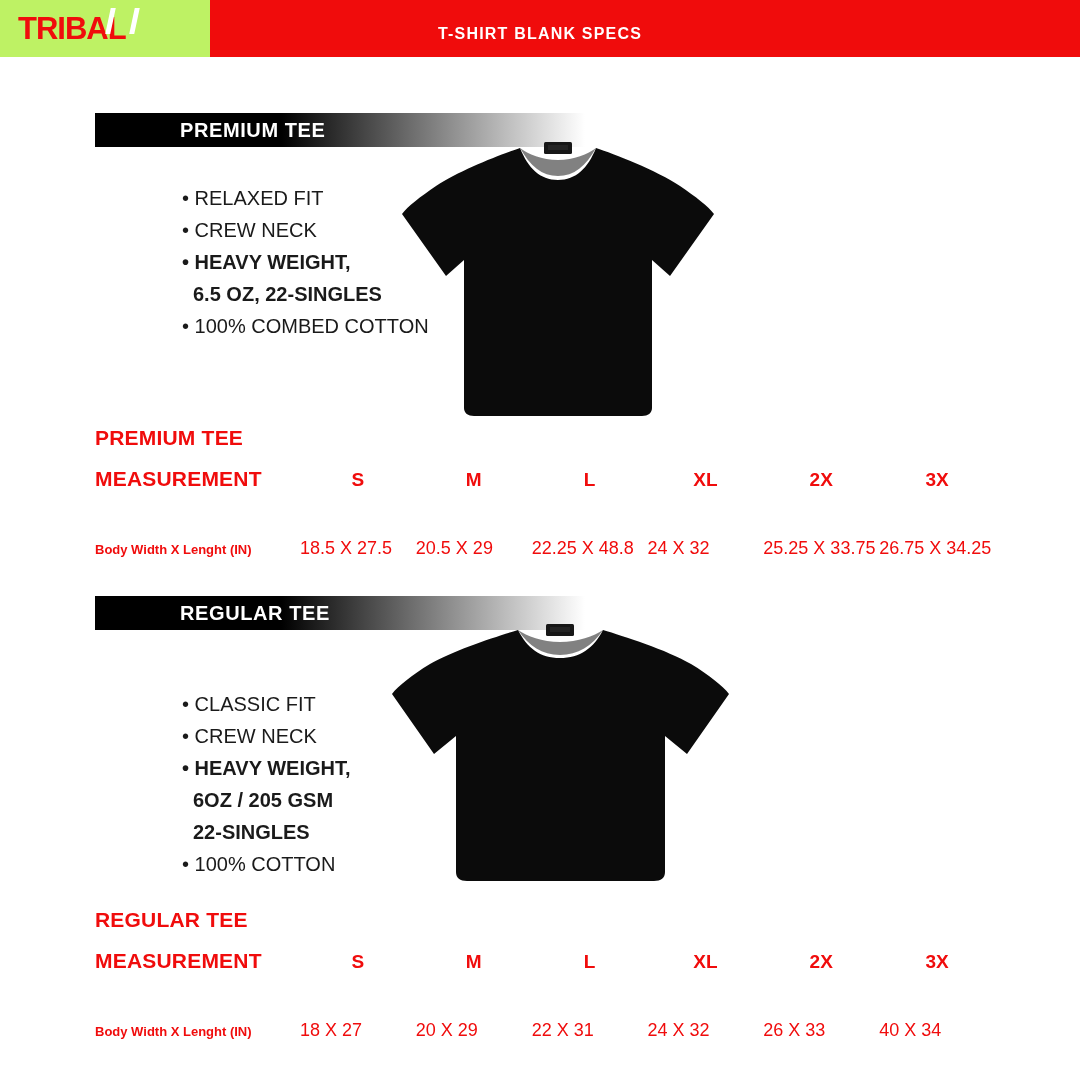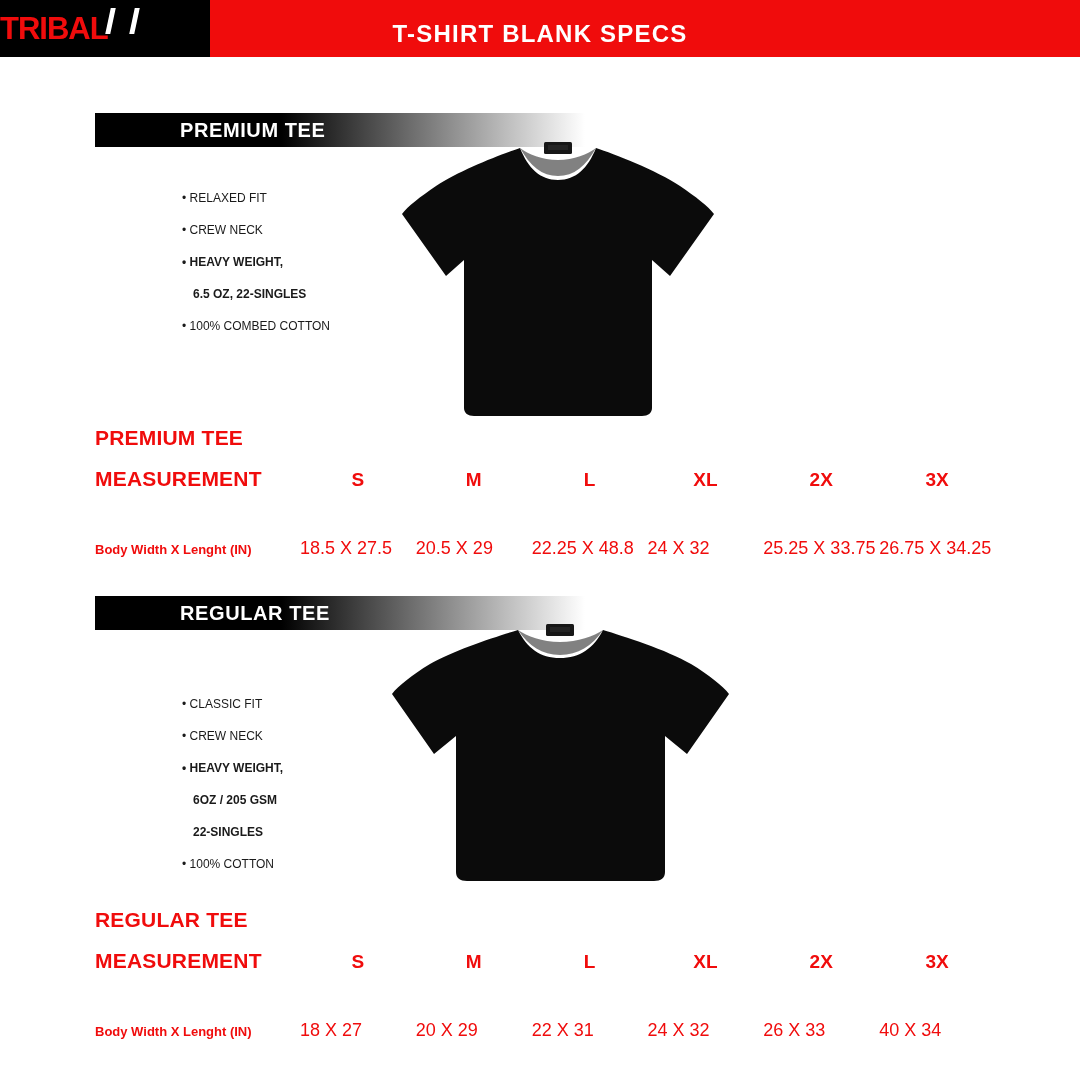--- a/index.html
+++ b/index.html
@@ -23,24 +23,24 @@
     height: 57px;
     background: #f00c0c;
     display: flex;
     align-items: center;
   }
   .brand {
     position: absolute;
     left: 0; top: 0;
     width: 210px;
     height: 57px;
-    background: #000000;
-    display: flex;
-    align-items: center;
-    padding-left: 0;
+    background: #bef264;
+    display: flex;
+    align-items: center;
+    padding-left: 18px;
     box-sizing: border-box;
   }
   .brand-text {
     font-size: 31px;
     font-weight: bold;
     letter-spacing: -1px;
     color: #f00c0c;
     font-family: "Liberation Sans", sans-serif;
     position: relative;
   }
@@ -64,21 +64,21 @@
   }
   .header-title {
     position: absolute;
     left: 0; top: 0;
     width: 1080px;
     height: 68px;
     display: flex;
     align-items: center;
     justify-content: center;
     color: #ffffff;
-    font-size: 24px;
+    font-size: 16px;
     font-weight: bold;
     letter-spacing: 1.2px;
   }
 
   
   .banner {
     position: absolute;
     left: 95px;
     width: 490px;
     height: 34px;
@@ -94,21 +94,21 @@
     padding-left: 85px;
   }
 
   
   .specs {
     position: absolute;
     left: 182px;
     width: 280px;
   }
   .spec-line {
-    font-size: 12px;
+    font-size: 20px;
     color: #1a1a1a;
     line-height: 32px;
     white-space: nowrap;
   }
   .spec-line.bold {
     font-weight: bold;
   }
   .spec-line.indent {
     padding-left: 11px;
   }

